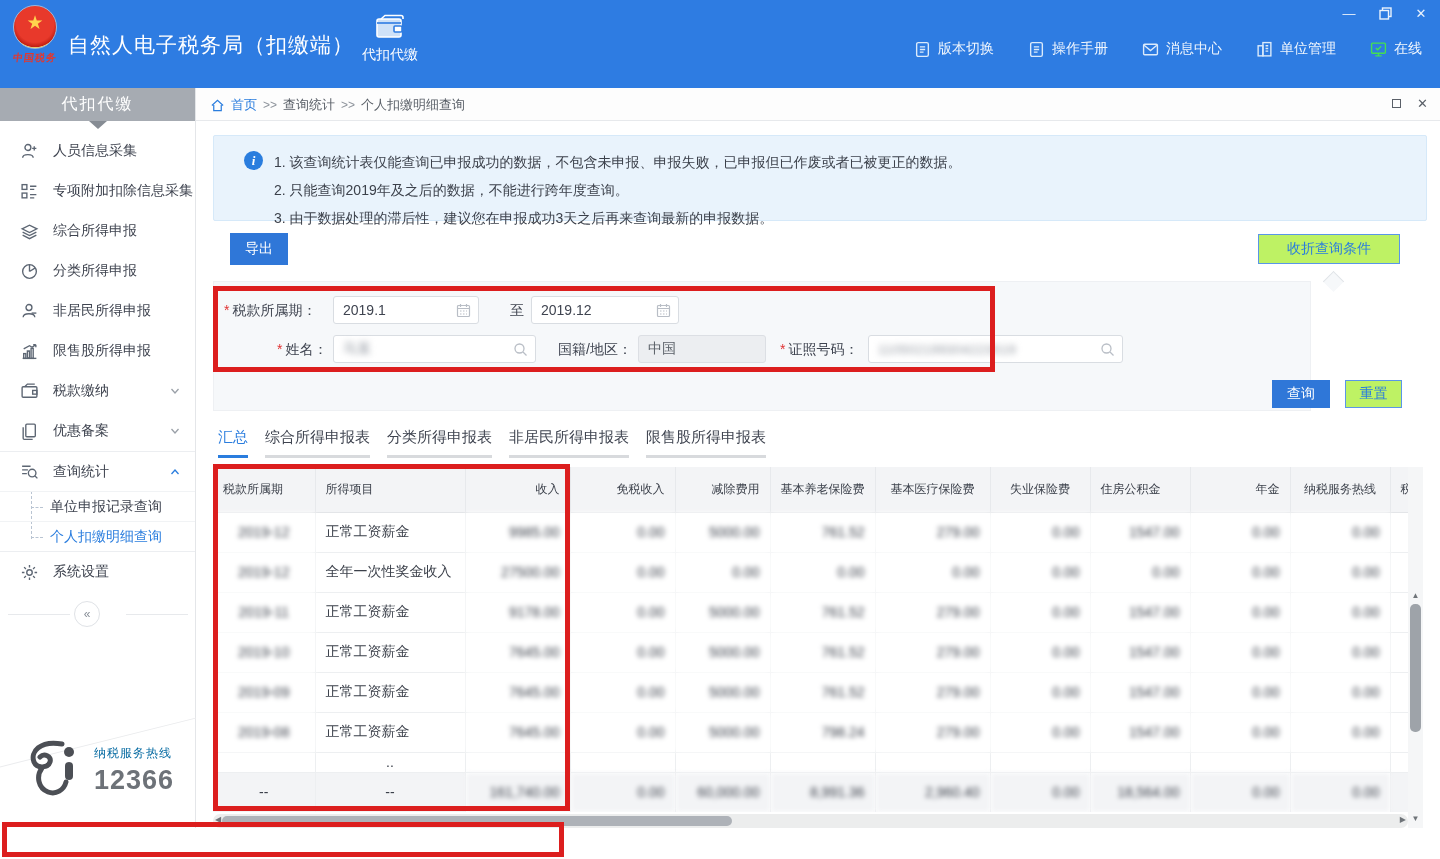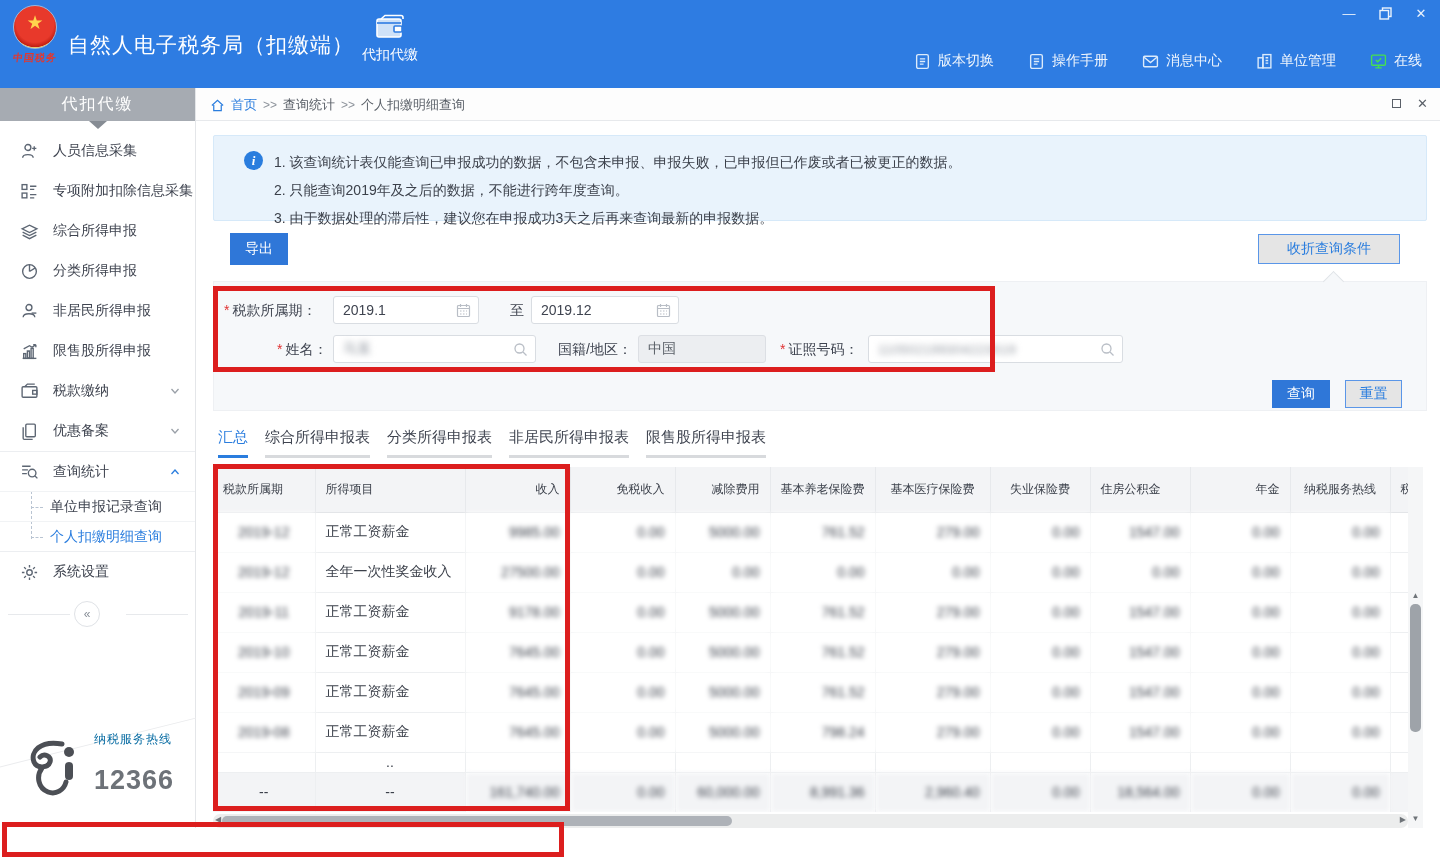--- a/index.html
+++ b/index.html
@@ -19,21 +19,21 @@
   .emblem { width:44px; height:44px; margin:0 auto; border-radius:50%;
     background:radial-gradient(circle at 50% 42%, #e8392b 0 58%, #c21f14 72%, #f0c75e 74%, #fff 86%, #c9cdd4 100%);
     border:1px solid #9fb6d8; position:relative; }
   .emblem .star { position:absolute; left:0; right:0; top:7px; color:#ffd44d; font-size:19px; line-height:19px; }
   .emblem-cn { margin-top:2px; font-size:10px; color:#e4372d; font-weight:bold; transform:skewX(-8deg); letter-spacing:1px; }
   .app-title { position:absolute; left:68px; top:31px; color:#fff; font-size:21px; letter-spacing:1px; }
   .header-tab { position:absolute; left:352px; top:14px; width:76px; text-align:center; color:#fff; cursor:pointer; }
   .header-tab .ht-icon { margin:0 auto 6px; width:30px; height:26px; }
   .header-tab .ht-label { font-size:14px; }
   .header-menu { position:absolute; right:18px; top:40px; display:flex; align-items:center; gap:34px; }
-  .hm-item { display:flex; align-items:center; gap:7px; color:#f0f6fd; font-size:14px; cursor:pointer;margin-top:12px; }
+  .hm-item { display:flex; align-items:center; gap:7px; color:#f0f6fd; font-size:14px; cursor:pointer; }
   .hm-item .hm-icon { width:17px; height:17px; color:#dcebfb; }
   .hm-item.online .hm-icon { color:#45e050; }
 
   
   .sidebar { position:absolute; left:0; top:88px; width:196px; height:740px; background:#fff; border-right:1px solid #e4e6e9; }
   .sb-header { height:33px; background:#a6abb2; color:#fff; font-size:16px; letter-spacing:2px;
     display:flex; align-items:center; justify-content:center; }
   .sb-tri { width:0; height:0; margin:0 auto; border-left:9px solid transparent; border-right:9px solid transparent; border-top:8px solid #868c94; }
   .sb-items { margin-top:2px; }
   .sb-item { height:40px; display:flex; align-items:center; padding:0 14px 0 20px; cursor:pointer; color:#3f4450; position:relative; }
@@ -50,45 +50,45 @@
   .sb-subitem.active { color:#2a7dde; }
   .sb-collapse-row { position:absolute; left:0; top:512px; width:196px; height:28px; }
   .sb-collapse-row .line { position:absolute; top:14px; height:1px; background:#e7e9ec; }
   .sb-collapse-row .line.l { left:8px; width:62px; } .sb-collapse-row .line.r { right:8px; width:62px; }
   .sb-collapse { position:absolute; left:74px; top:1px; width:26px; height:26px; border:1px solid #dfe2e6; border-radius:50%;
     background:#fff; color:#8a9099; font-size:12px; display:flex; align-items:center; justify-content:center; cursor:pointer; }
   .sb-swoosh { position:absolute; left:-30px; bottom:88px; width:280px; height:1px; background:#ebecee; transform:rotate(-14deg); }
   .hotline { position:absolute; left:22px; bottom:32px; display:flex; align-items:flex-end; gap:10px; }
   .hotline-logo { color:#4c4f55; }
   .hotline-text .ht1 { font-size:12px; color:#0369a1; letter-spacing:1px; }
-  .hotline-text .ht2 { font-size:27px; font-weight:bold; color:#6d7278; letter-spacing:1px; margin-top:17px; }
+  .hotline-text .ht2 { font-size:27px; font-weight:bold; color:#6d7278; letter-spacing:1px; margin-top:3px; }
 
   
   .content { position:absolute; left:196px; top:88px; width:1244px; height:740px; background:#fff; }
   .panel-topbar { position:absolute; left:0; top:0; width:1244px; height:33px; background:#fdfdfd; border-bottom:1px solid #e7e9ec; }
   .breadcrumb { position:absolute; left:14px; top:8px; display:flex; align-items:center; gap:6px; font-size:13px; color:#5a6068; }
   .breadcrumb .home-ic { width:15px; height:15px; color:#2a7dde; }
   .breadcrumb .bc-home { color:#2a7dde; cursor:pointer; }
   .breadcrumb .bc-sep { color:#8d939b; font-size:12px; }
   .panel-winctl { position:absolute; right:12px; top:8px; display:flex; gap:16px; color:#5a6068; }
   .panel-winctl span { cursor:pointer; font-size:13px; line-height:15px; }
   .pw-max { width:9px; height:9px; border:1.5px solid #5a6068; display:inline-block; margin-top:3px; }
 
   .notice { position:absolute; left:17px; top:47px; width:1214px; height:86px; background:#e9f3fc; border:1px solid #d6e9f9; border-radius:2px; padding:12px 14px 0 60px; }
   .notice-ic { position:absolute; left:30px; top:15px; width:19px; height:19px; border-radius:50%; background:#2a7dde; color:#fff;
     font-size:13px; font-weight:bold; display:flex; align-items:center; justify-content:center; font-family:"Liberation Serif",serif; font-style:italic; }
   .notice-line { font-size:14px; color:#3c414b; line-height:28px; white-space:nowrap; }
 
   .btn { display:inline-flex; align-items:center; justify-content:center; border-radius:0; font-size:14px; cursor:pointer; }
   .btn-primary { background:#2f77d8; color:#fff; border:1px solid #2f77d8; }
-  .btn-outline { background:#e5e5e5; color:#2a7dde; border:1px solid #5a96e8; }
+  .btn-outline { background:#bef264; color:#2a7dde; border:1px solid #5a96e8; }
   .export-btn { position:absolute; left:34px; top:145px; width:58px; height:32px; }
   .collapse-query-btn { position:absolute; left:1062px; top:146px; width:142px; height:30px; }
 
-  .query-form { position:absolute; left:17px; top:193px; width:1214px; height:130px; background:#f6f8fa; border:1px solid #eef0f3; }
+  .query-form { position:absolute; left:17px; top:193px; width:1098px; height:130px; background:#f6f8fa; border:1px solid #eef0f3; }
   .form-notch { position:absolute; left:1112px; top:-8px; width:15px; height:15px; background:#f6f8fa;
     border-left:1px solid #e0e3e7; border-top:1px solid #e0e3e7; transform:rotate(45deg); }
   .f-label { position:absolute; font-size:14px; color:#3f4450; white-space:nowrap; }
   .req:before { content:"*"; color:#e03131; margin-right:3px; }
   .f-input { position:absolute; height:28px; background:#fff; border:1px solid #d9dde2; border-radius:3px;
     display:flex; align-items:center; padding:0 26px 0 9px; font-size:14px; color:#3f4450; cursor:text; }
   .f-input .f-ic { position:absolute; right:7px; top:6px; width:15px; height:15px; color:#b9bec6; cursor:pointer; }
   .f-input.disabled { background:#eceef1; border-color:#dcdfe4; color:#5a6068; cursor:default; }
   .query-btn { position:absolute; left:1058px; top:98px; width:58px; height:28px; }
   .reset-btn  { position:absolute; left:1131px; top:98px; width:57px; height:28px; }

